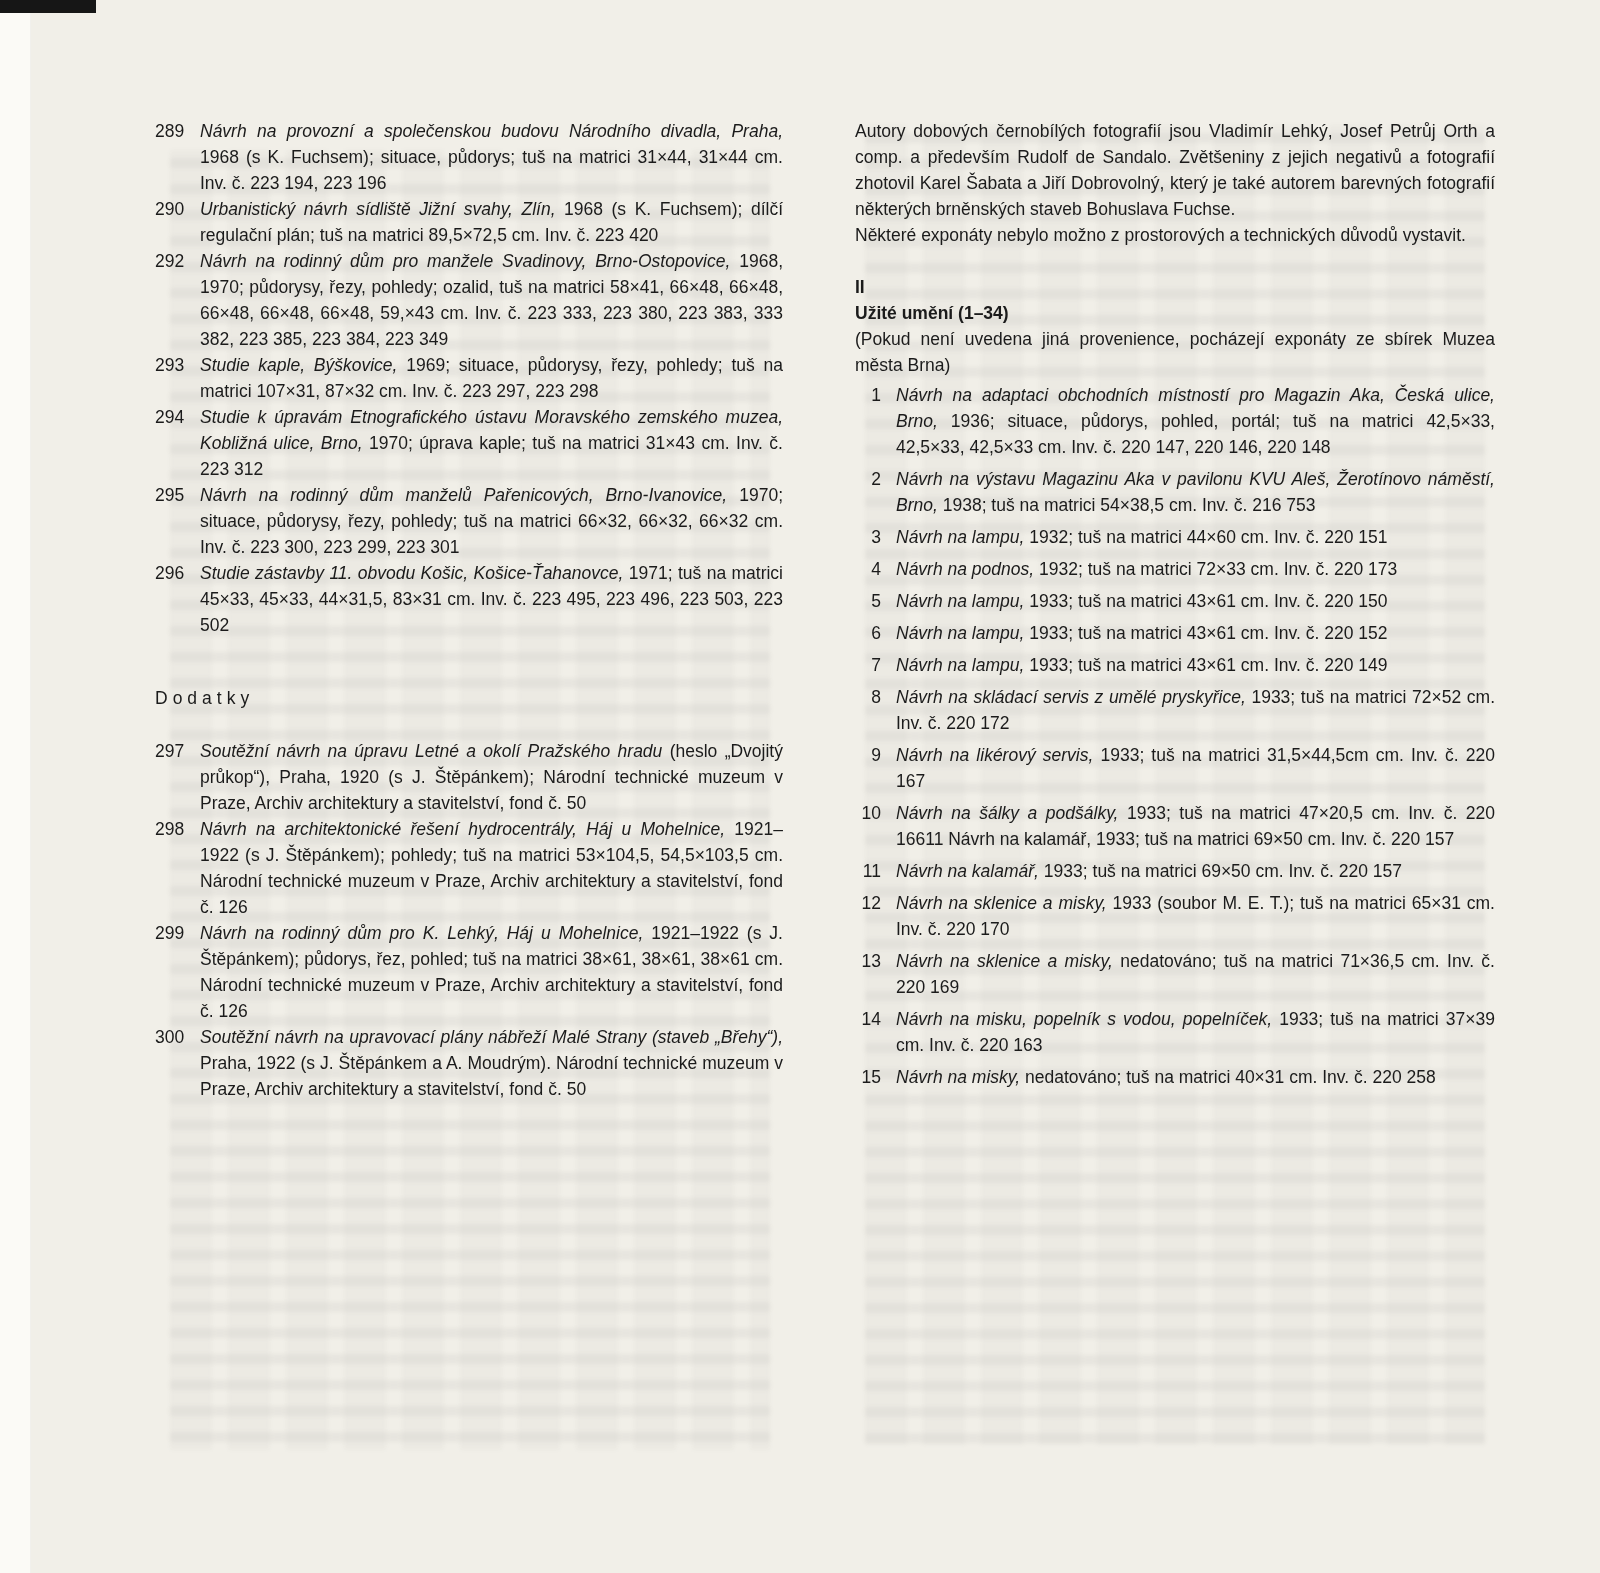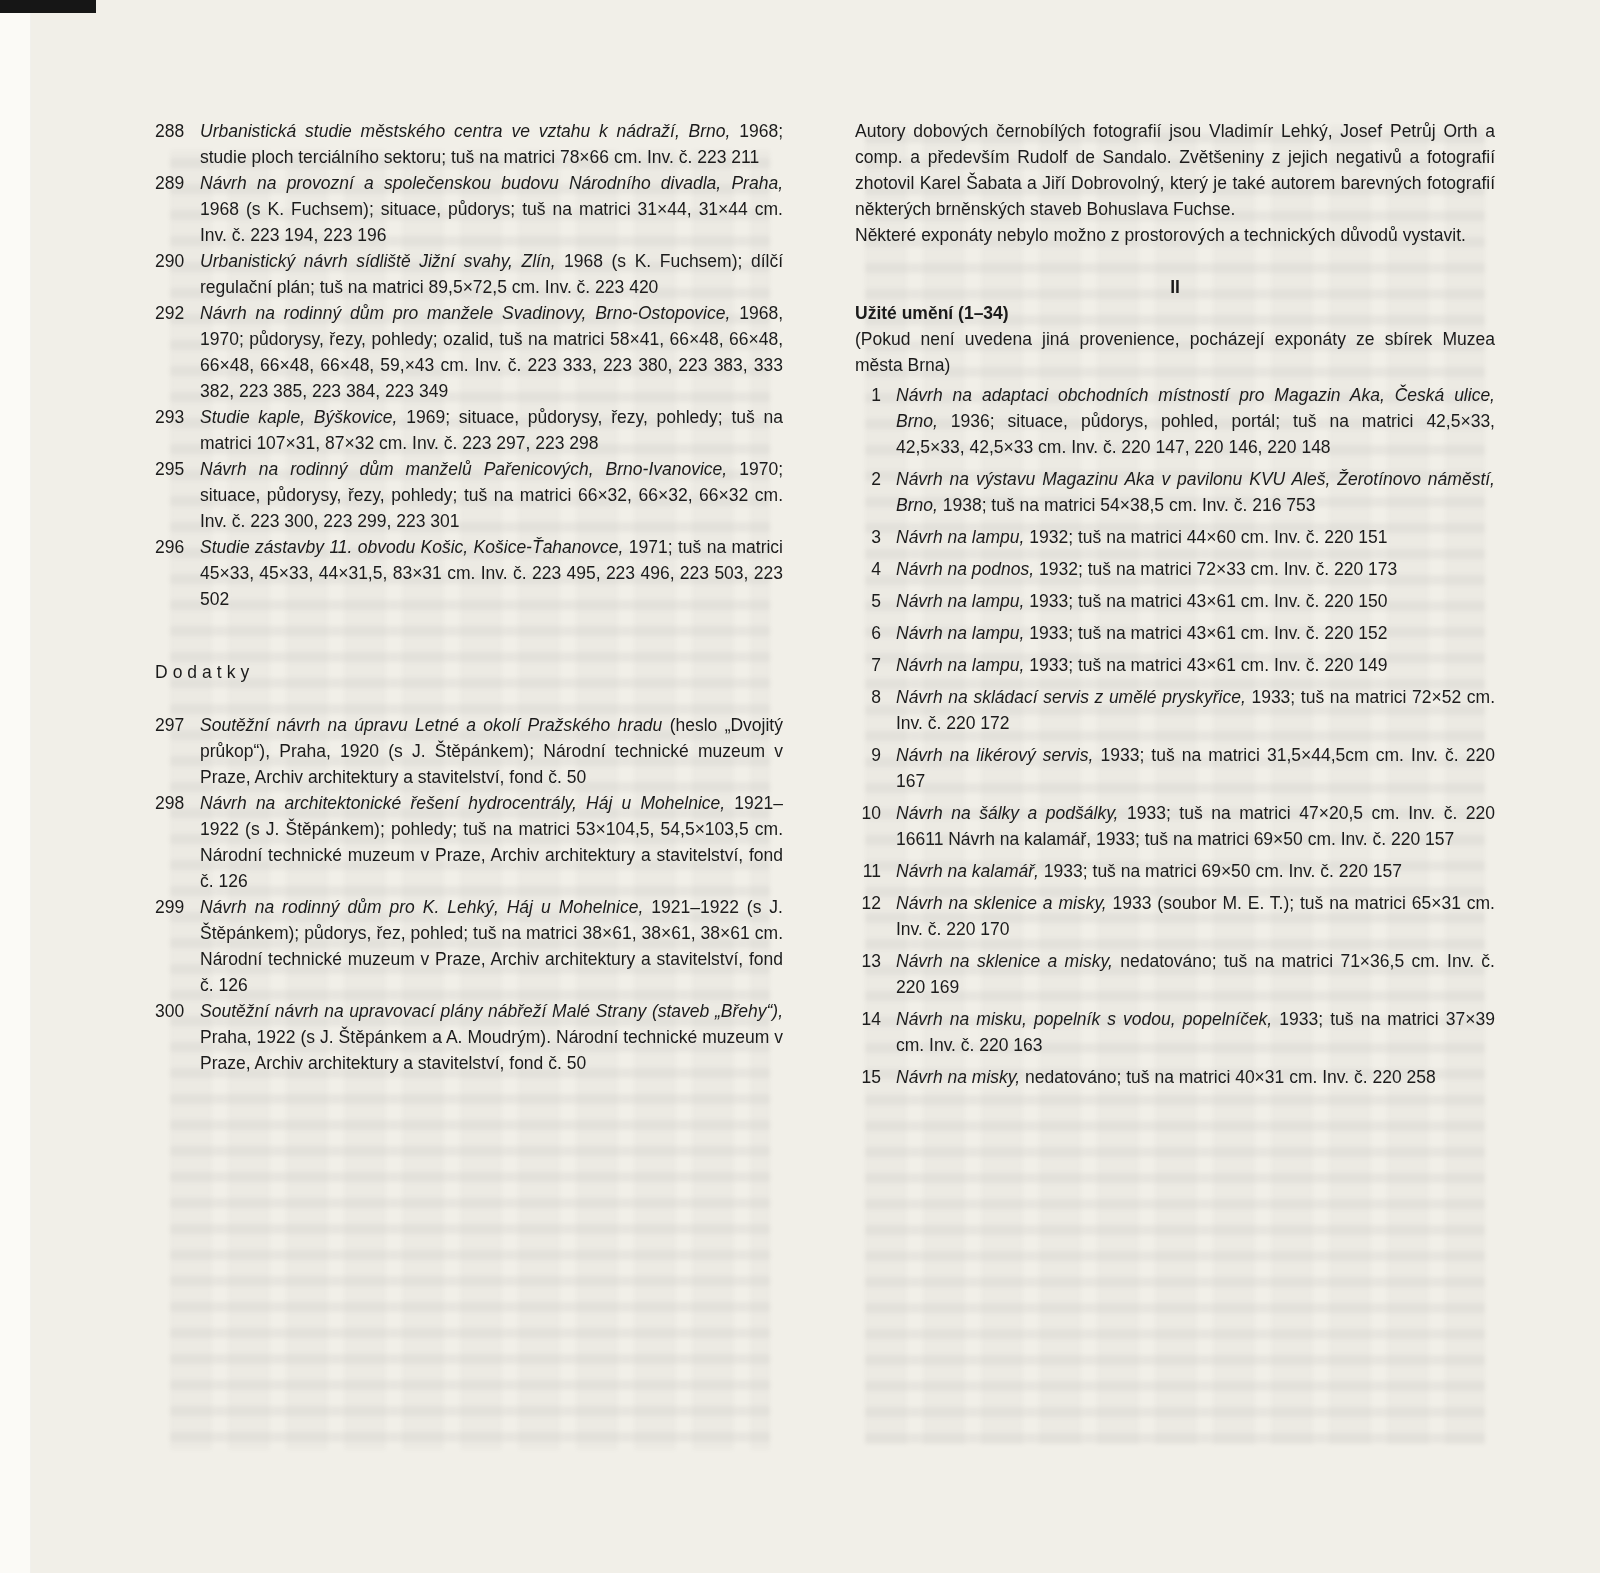--- a/index.html
+++ b/index.html
@@ -27,54 +27,54 @@
   .entry .body{flex:1 1 auto;text-align:justify;}
   .entry-l .num{flex:0 0 45px;}
   .entry-r{margin-bottom:6px;}
   .entry-r .num{flex:0 0 26px;text-align:right;margin-right:15px;}
 
   .para{text-align:justify;}
   .para-gap{margin-bottom:26px;}
 
   .dodatky{letter-spacing:5px;margin:47px 0 27px 0;}
 
-  .section-head{margin-top:20px;font-weight:bold;text-align:center;}
+  .section-head{margin-top:20px;font-weight:bold;}
   .section-title{font-weight:bold;}
   .section-note{margin-bottom:4px;text-align:justify;}
   i{font-style:italic;}
 </style>
 </head>
 <body>
 
 <div class="edge-strip"></div>
 <div class="corner-mark"></div>
 <div class="bleed bleed-left"></div>
 <div class="bleed bleed-right"></div>
 
 <div class="col col-left">
 
   <div class="entry entry-l">
-    <span class="num">288</span>
-    <div class="body"><i>Urbanistická studie městského centra ve vztahu k nádraží, Brno,</i> <span>1968; studie ploch terciálního sektoru; tuš na matrici 78×66 cm. Inv. č. 223 211</span></div>
-  </div>
-  <div class="entry entry-l">
     <span class="num">289</span>
     <div class="body"><i>Návrh na provozní a společenskou budovu Národního divadla, Praha,</i> <span>1968 (s K. Fuchsem); situace, půdorys; tuš na matrici 31×44, 31×44 cm. Inv. č. 223 194, 223 196</span></div>
   </div>
   <div class="entry entry-l">
     <span class="num">290</span>
     <div class="body"><i>Urbanistický návrh sídliště Jižní svahy, Zlín,</i> <span>1968 (s K. Fuchsem); dílčí regulační plán; tuš na matrici 89,5×72,5 cm. Inv. č. 223 420</span></div>
   </div>
   <div class="entry entry-l">
     <span class="num">292</span>
     <div class="body"><i>Návrh na rodinný dům pro manžele Svadinovy, Brno-Ostopovice,</i> <span>1968, 1970; půdorysy, řezy, pohledy; ozalid, tuš na matrici 58×41, 66×48, 66×48, 66×48, 66×48, 66×48, 59,×43 cm. Inv. č. 223 333, 223 380, 223 383, 333 382, 223 385, 223 384, 223 349</span></div>
   </div>
   <div class="entry entry-l">
     <span class="num">293</span>
     <div class="body"><i>Studie kaple, Býškovice,</i> <span>1969; situace, půdorysy, řezy, pohledy; tuš na matrici 107×31, 87×32 cm. Inv. č. 223 297, 223 298</span></div>
+  </div>
+  <div class="entry entry-l">
+    <span class="num">294</span>
+    <div class="body"><i>Studie k úpravám Etnografického ústavu Moravského zemského muzea, Kobližná ulice, Brno,</i> <span>1970; úprava kaple; tuš na matrici 31×43 cm. Inv. č. 223 312</span></div>
   </div>
   <div class="entry entry-l">
     <span class="num">295</span>
     <div class="body"><i>Návrh na rodinný dům manželů Pařenicových, Brno-Ivanovice,</i> <span>1970; situace, půdorysy, řezy, pohledy; tuš na matrici 66×32, 66×32, 66×32 cm. Inv. č. 223 300, 223 299, 223 301</span></div>
   </div>
   <div class="entry entry-l">
     <span class="num">296</span>
     <div class="body"><i>Studie zástavby 11. obvodu Košic, Košice-Ťahanovce,</i> <span>1971; tuš na matrici 45×33, 45×33, 44×31,5, 83×31 cm. Inv. č. 223 495, 223 496, 223 503, 223 502</span></div>
   </div>
 

